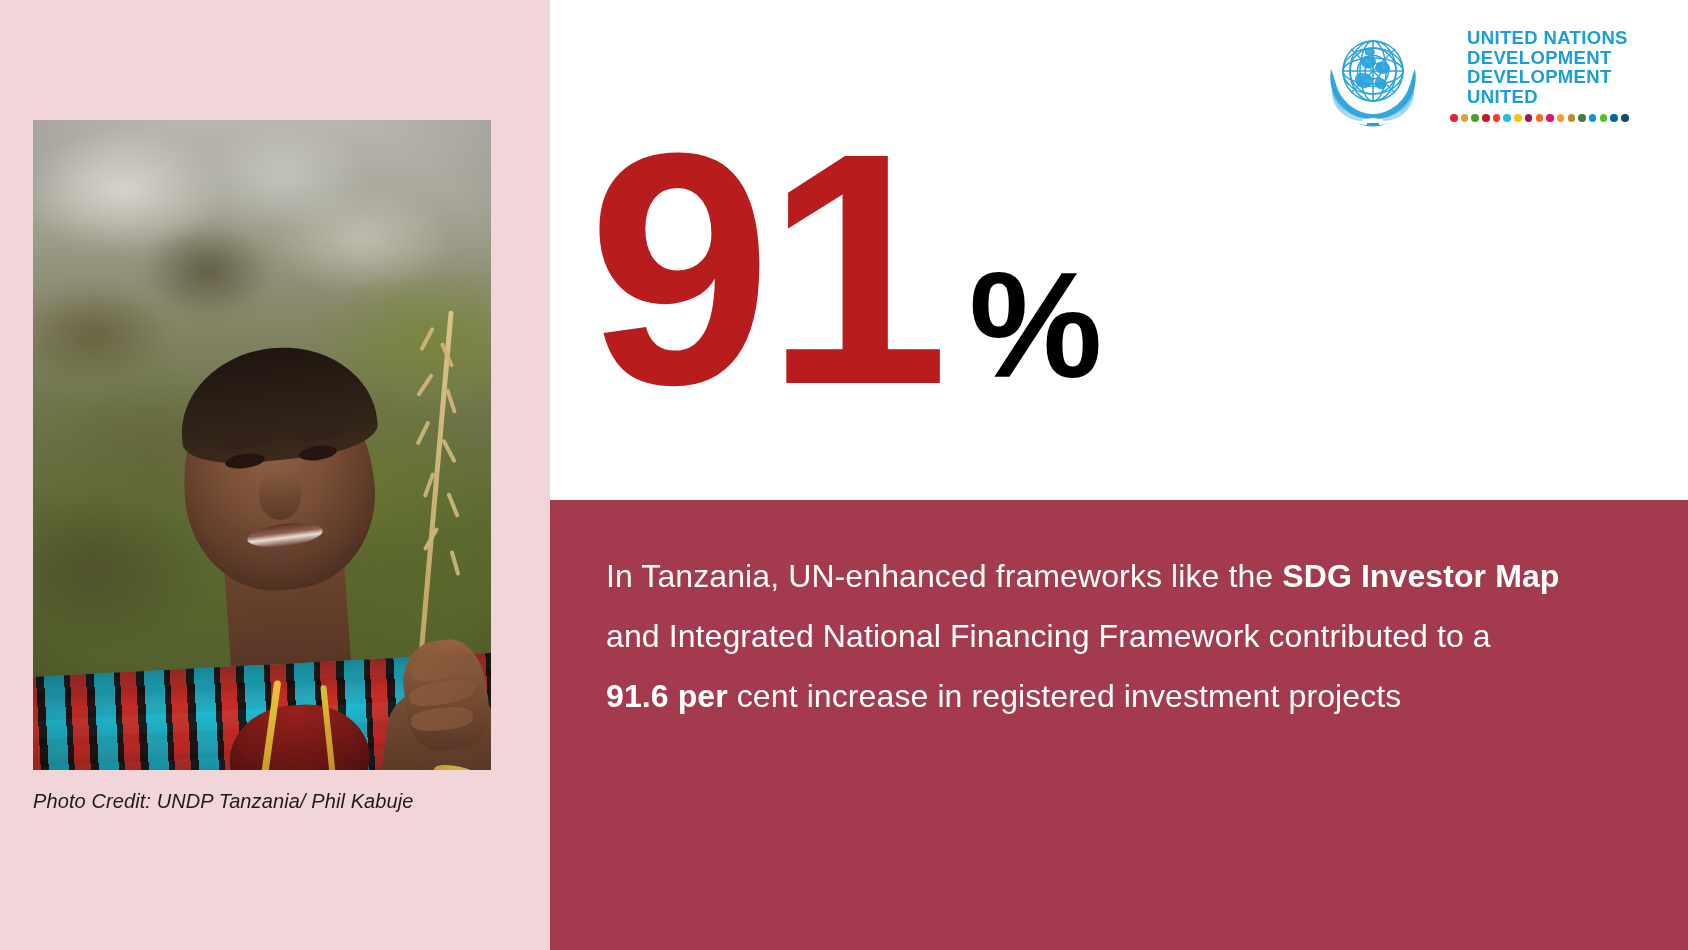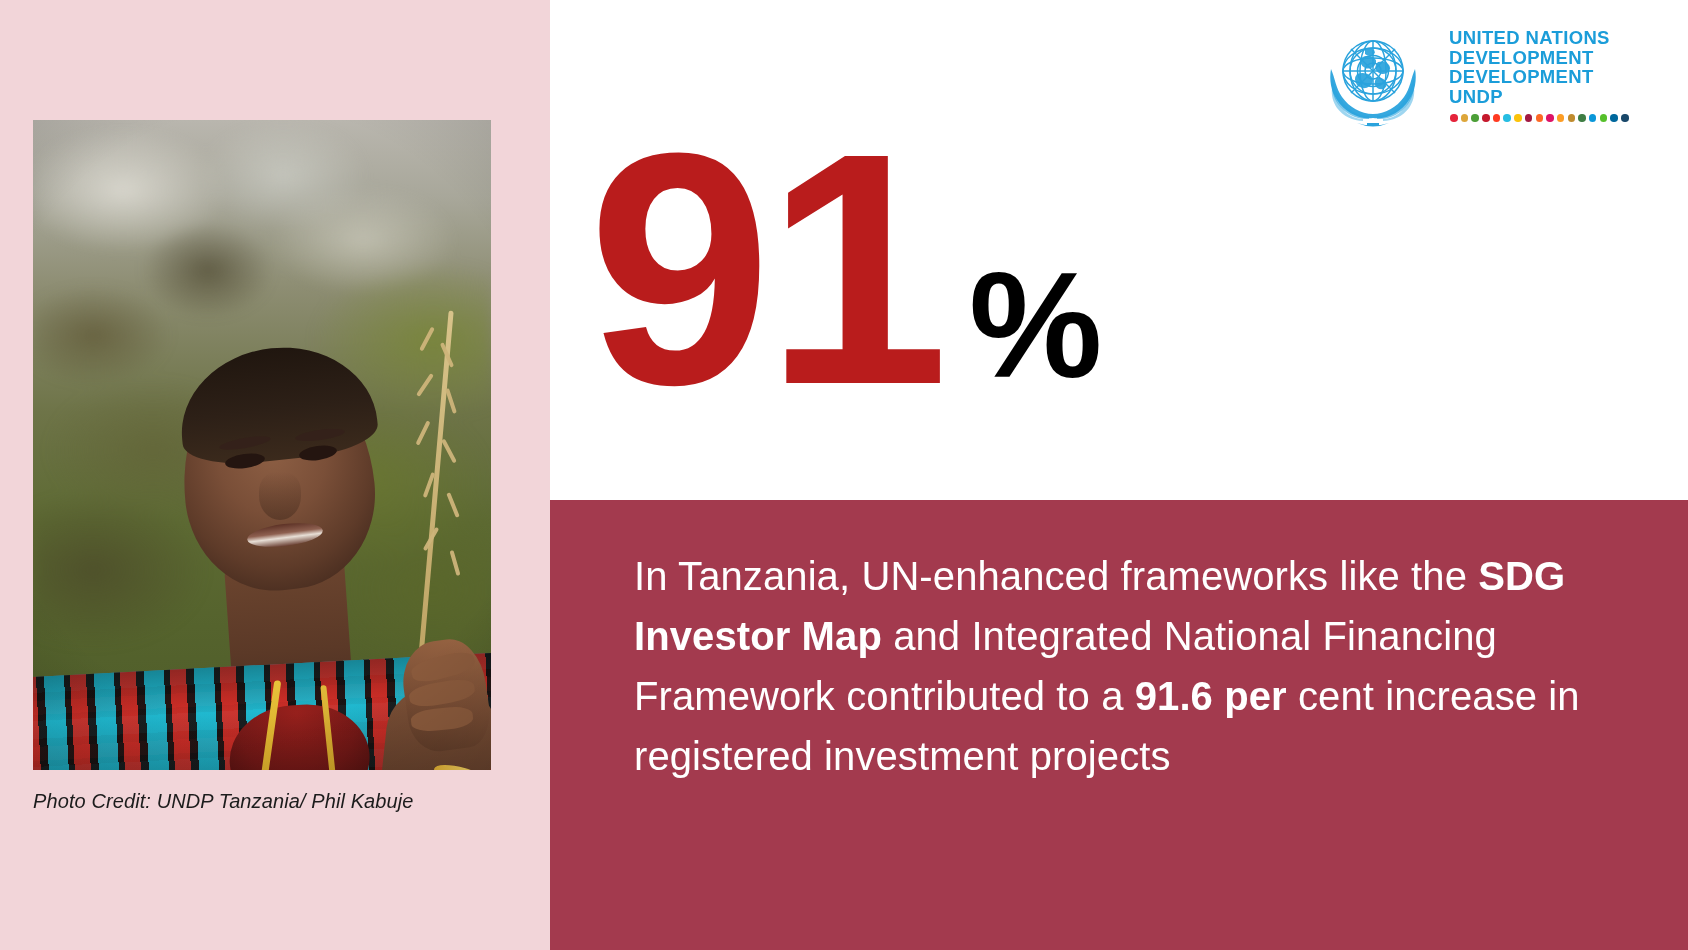--- a/index.html
+++ b/index.html
@@ -184,22 +184,22 @@
     color:#000000; margin-left:26px; margin-top:110px;
   }
 
   
   #right-bottom{
     position:absolute; left:550px; top:500px; width:1138px; height:450px;
     background:#a33a4e;
   }
   #body-copy{
     position:absolute; left:56px; top:46px; width:1000px;
-    color:#ffffff; font-size:40px; line-height:60px;
-    font-weight:normal; letter-spacing:.1px;margin-left:28px;
+    color:#ffffff; font-size:32px; line-height:60px;
+    font-weight:normal; letter-spacing:.1px;
   }
   #body-copy b{ font-weight:bold; }
   .nb{ white-space:nowrap; }
 </style>
 </head>
 <body>
 
 <div id="left-panel" style="background: rgb(242, 213, 217);">
 
   <div id="photo-frame">
@@ -278,25 +278,25 @@
       <path d="M56 96 c14 2 28 -6 36 -18 c6 -9 8 -20 6 -31 c-4 9 -5 20 -11 28 c-7 10 -19 17 -31 17 z" opacity=".95"></path>
       <path d="M52 97 c-12 1 -24 -5 -31 -15 c-5 -7 -7 -16 -6 -25 c3 8 5 16 10 22 c6 9 16 15 27 15 z" opacity=".6"></path>
       <path d="M60 97 c12 1 24 -5 31 -15 c5 -7 7 -16 6 -25 c-3 8 -5 16 -10 22 c-6 9 -16 15 -27 15 z" opacity=".6"></path>
       <path d="M46 99 c-10 0 -20 -5 -26 -13 c-4 -6 -6 -13 -5 -20 c3 7 4 13 8 18 c6 8 14 13 23 13 z" opacity=".45"></path>
       <path d="M66 99 c10 0 20 -5 26 -13 c4 -6 6 -13 5 -20 c-3 7 -4 13 -8 18 c-6 8 -14 13 -23 13 z" opacity=".45"></path>
       <path d="M50 101 h12 v3 h-12 z"></path>
       <path d="M40 101 q16 5 32 0 q-16 7 -32 0 z"></path>
     </g>
   </svg>
 
-  <div id="logo-text" style="color: rgb(27, 157, 217);">
+  <div id="logo-text" style="color: rgb(27, 157, 217); margin-left: 18px;">
     <div>UNITED NATIONS</div>
     <div>DEVELOPMENT</div>
     <div>DEVELOPMENT</div>
-    <div>UNDP</div>
+    <div>UNITED</div>
   </div>
 
   <div id="logo-dots">
       <span style="background: rgb(229, 36, 59);"></span>
       <span style="background: rgb(221, 166, 58);"></span>
       <span style="background: rgb(76, 159, 56);"></span>
       <span style="background: rgb(197, 25, 45);"></span>
       <span style="background: rgb(255, 58, 33);"></span>
       <span style="background: rgb(38, 189, 226);"></span>
       <span style="background: rgb(252, 195, 11);"></span>

